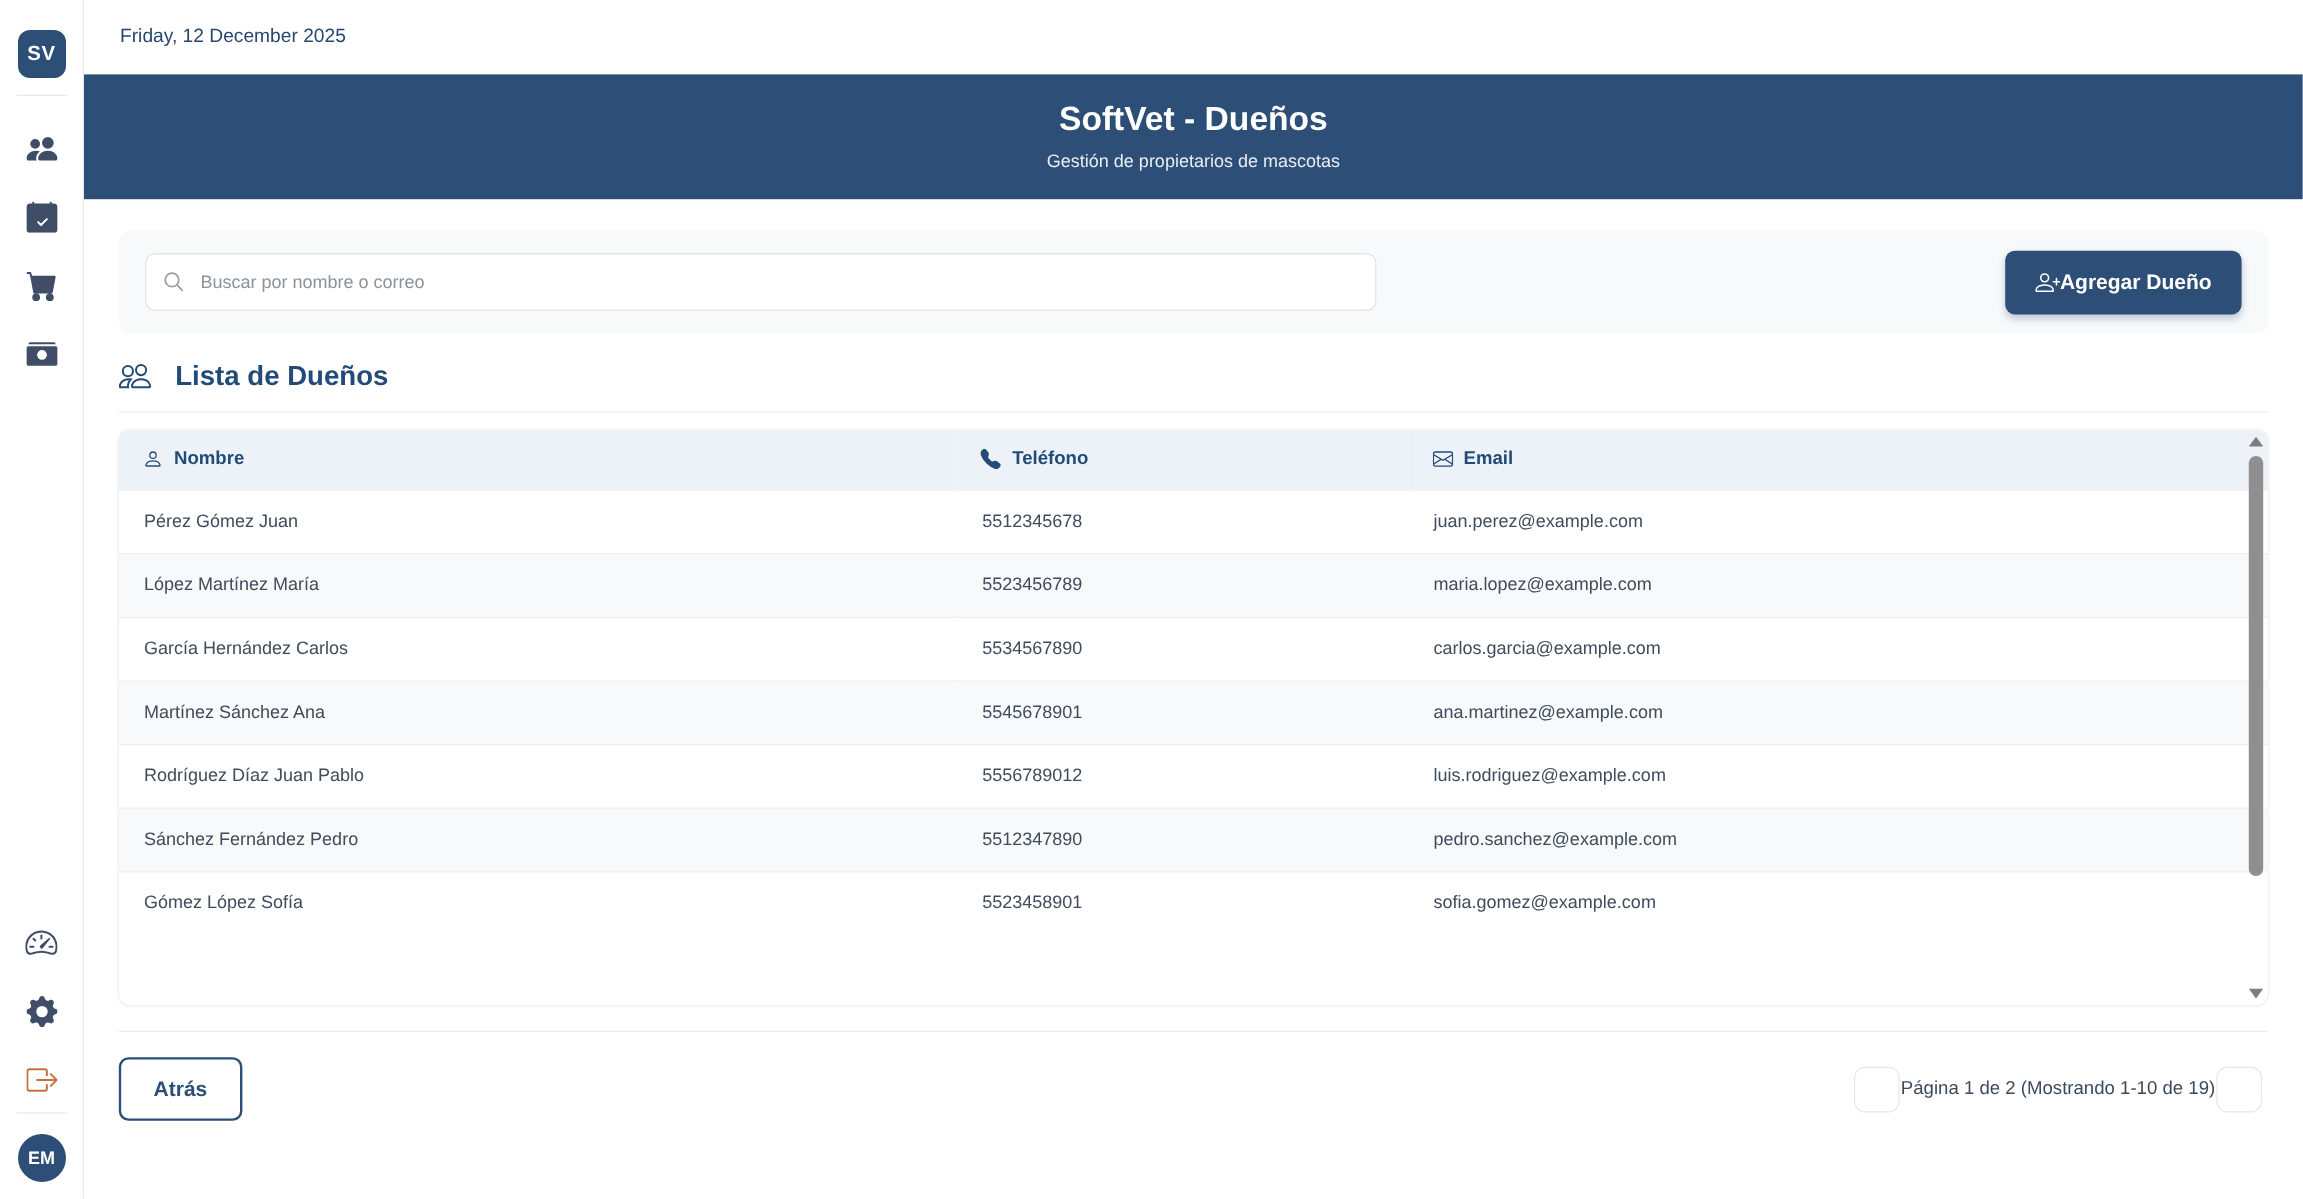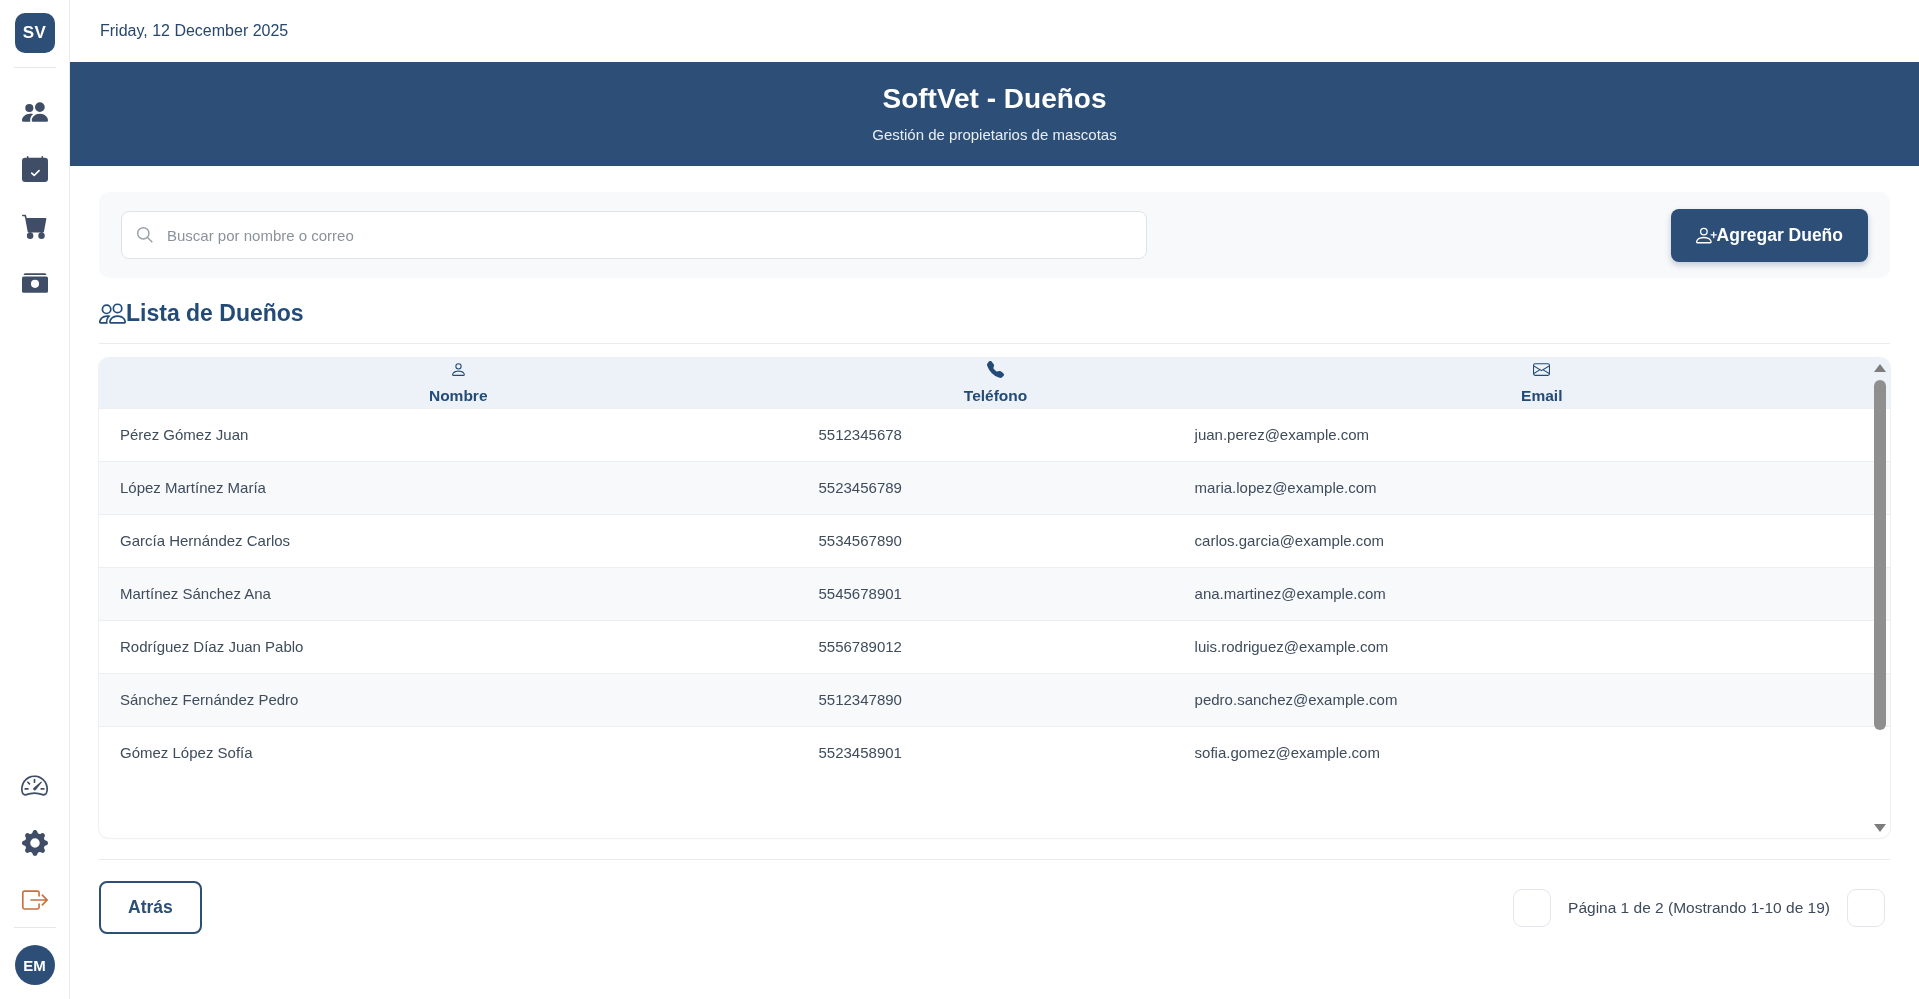--- a/index.html
+++ b/index.html
@@ -10,21 +10,21 @@
     background:#ffffff; display:flex;
   }
 
   
   .sidebar {
     width:70px; min-width:70px; height:100%;
     background:#ffffff; border-right:1px solid #e8eaee;
     display:flex; flex-direction:column; align-items:center;
   }
   .logo {
-    width:40px; height:40px; margin-top:13px; border-radius:10px;
+    width:40px; height:40px; margin-top:25px; border-radius:10px;
     background:#2d4e76; color:#fff; font-weight:bold; font-size:17px;
     display:flex; align-items:center; justify-content:center; letter-spacing:.5px;
   }
   .sidebar-divider { width:42px; border-top:1px solid #e4e7eb; margin-top:14px; }
   .side-icon { margin-top:31px; color:#3f4d66; display:flex; cursor:pointer; }
   .side-icon svg { width:26px; height:26px; }
   .side-icon.outline svg { width:27px; height:27px; }
   .side-icon.logout { color:#c4713f; }
   .spacer { flex:1; }
   .avatar {
@@ -63,39 +63,39 @@
     background:#2d4e76; color:#fff; border:none; border-radius:8px;
     height:53px; padding:0 25px; font-size:17.5px; font-weight:bold;
     display:flex; align-items:center; cursor:pointer;
     font-family:"Liberation Sans", sans-serif;
     box-shadow:0 3px 6px rgba(45,78,118,.28);
   }
   .add-btn svg { width:21px; height:21px; }
 
   
   .list-heading {
-    margin-top:22px; display:flex; align-items:center; gap:0;
+    margin-top:22px; display:flex; align-items:center; gap:20px;
     color:#234b77; font-size:23px; font-weight:bold;
     padding-bottom:16px; border-bottom:1px solid #eaedf0;
   }
   .list-heading svg { width:27px; height:27px; }
 
   
   .table-wrap {
     margin-top:14px; border-radius:10px; position:relative;
     height:480px; min-height:480px; overflow:hidden;
     box-shadow:0 0 0 1px #eef1f4, 0 1px 3px rgba(0,0,0,.04);
   }
   table { width:100%; border-collapse:collapse; font-size:15px; table-layout:fixed; }
   col.c-name { width:39%; } col.c-phone { width:21%; } col.c-email { width:40%; }
   thead th {
     background:#edf2f8; color:#234b77; font-weight:bold;
     height:50px; text-align:left; padding:0 0 0 20px; font-size:15.5px;
   }
-  .th-inner { display:flex; align-items:center; gap:9px;flex-direction:column; }
+  .th-inner { display:flex; align-items:center; gap:9px; }
   .th-inner svg { width:17px; height:17px; flex:none; }
   tbody td {
     height:53px; padding:0 0 0 21px; color:#3e4c5c;
     border-top:1px solid #eceef1; white-space:nowrap; overflow:hidden;
   }
   tbody tr:nth-child(even) td { background:#f8f9fb; }
 
   
   .scrollbar { position:absolute; top:3px; right:3px; bottom:3px; width:14px; }
   .sb-arrow { position:absolute; left:50%; transform:translateX(-50%); width:0; height:0;
@@ -106,21 +106,21 @@
     background:#8f8f8f; border-radius:7px; cursor:grab; }
 
   
   .bottom-divider { border-top:1px solid #e9ecef; margin-top:21px; }
   .footer-row { display:flex; align-items:center; justify-content:space-between; margin-top:21px; }
   .back-btn {
     border:2px solid #2d4e76; color:#2d4e76; background:#fff; border-radius:8px;
     font-weight:bold; font-size:17.5px; padding:14px 27px; cursor:pointer;
     font-family:"Liberation Sans", sans-serif;
   }
-  .pagination { display:flex; align-items:center; gap:17px; padding-right:5px; }
+  .pagination { display:flex; align-items:center; gap:1px; padding-right:5px; }
   .page-btn { width:38px; height:38px; border:1px solid #e4e7ec; border-radius:9px; background:#fff; cursor:pointer; }
   .page-label { font-size:15.5px; color:#3d4a5c; }
 </style>
 </head>
 <body>
 
 <aside class="sidebar">
   <div class="logo">SV</div>
   <div class="sidebar-divider"></div>
 

